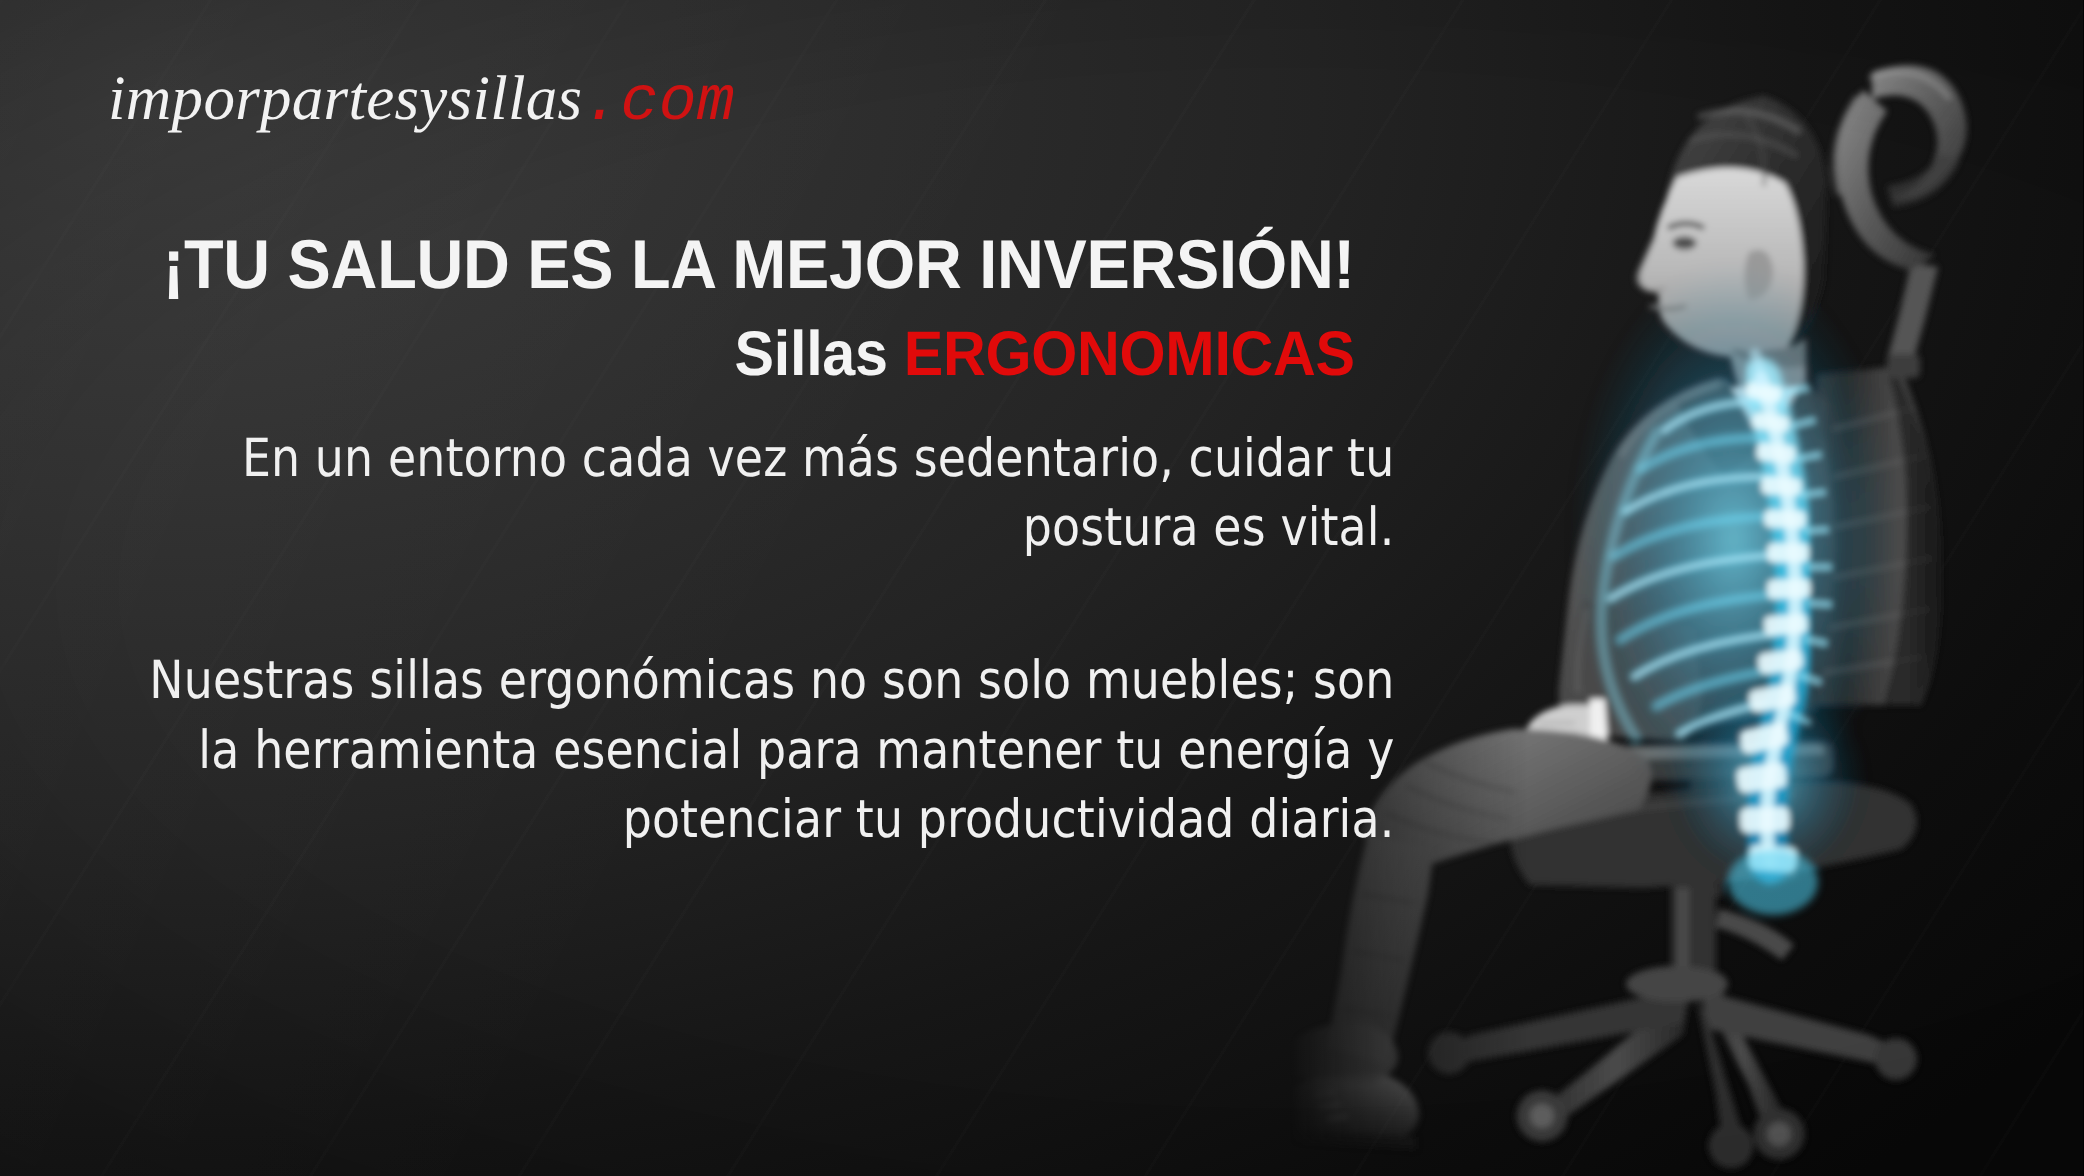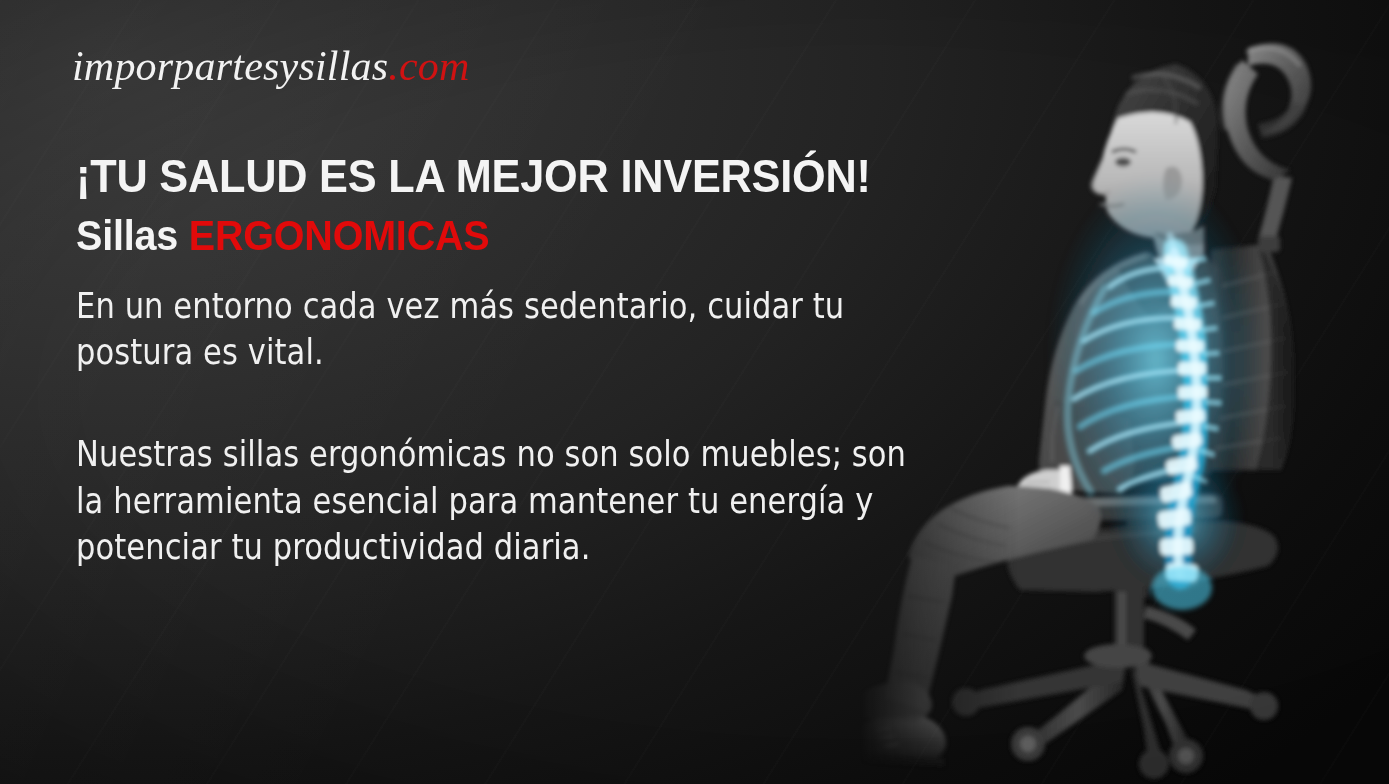--- a/index.html
+++ b/index.html
@@ -31,24 +31,24 @@
   .logo{
     position:absolute;left:72px;top:45px;
     font-family:"Liberation Serif",serif;
     font-style:italic;
     font-size:42px;
     letter-spacing:.2px;
     white-space:nowrap;
     line-height:1;
   }
   .logo .name{color:#f2f2f2;text-align:center;}
-  .logo .tld{color:#d01212;}
+  .logo .tld{color:#d01212;font-family:Liberation Mono, monospace;}
 
   
-  .copy{position:absolute;left:76px;top:152px;width:880px;}
+  .copy{position:absolute;left:76px;top:152px;width:880px;text-align:right;}
 
   .headline{
     font-family:"Liberation Sans Narrow","Liberation Sans",sans-serif;
     font-weight:bold;
     font-size:46px;
     line-height:1.06;
     color:#f4f4f4;
     letter-spacing:-0.2px;
     transform:scaleX(.94);
     transform-origin:left center;

